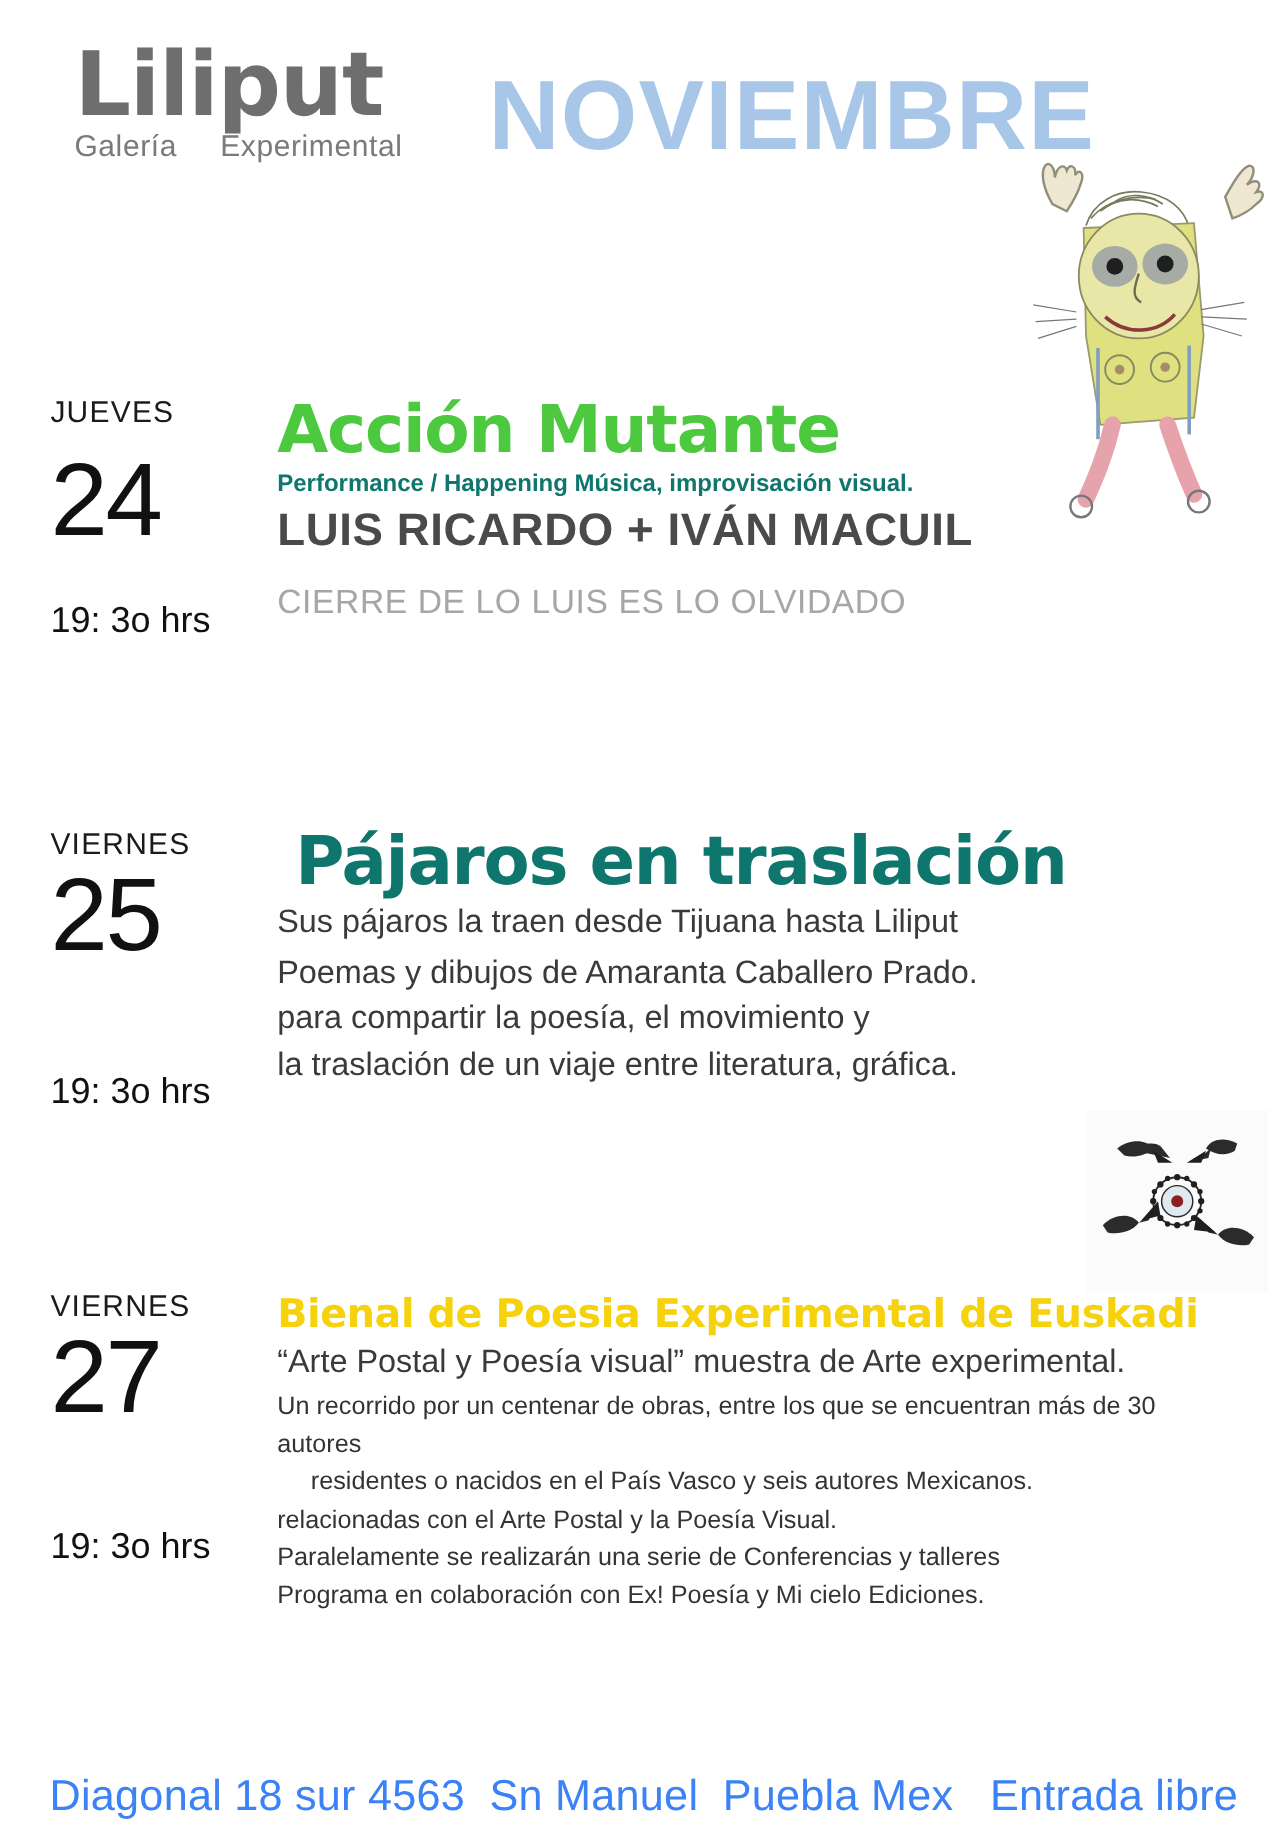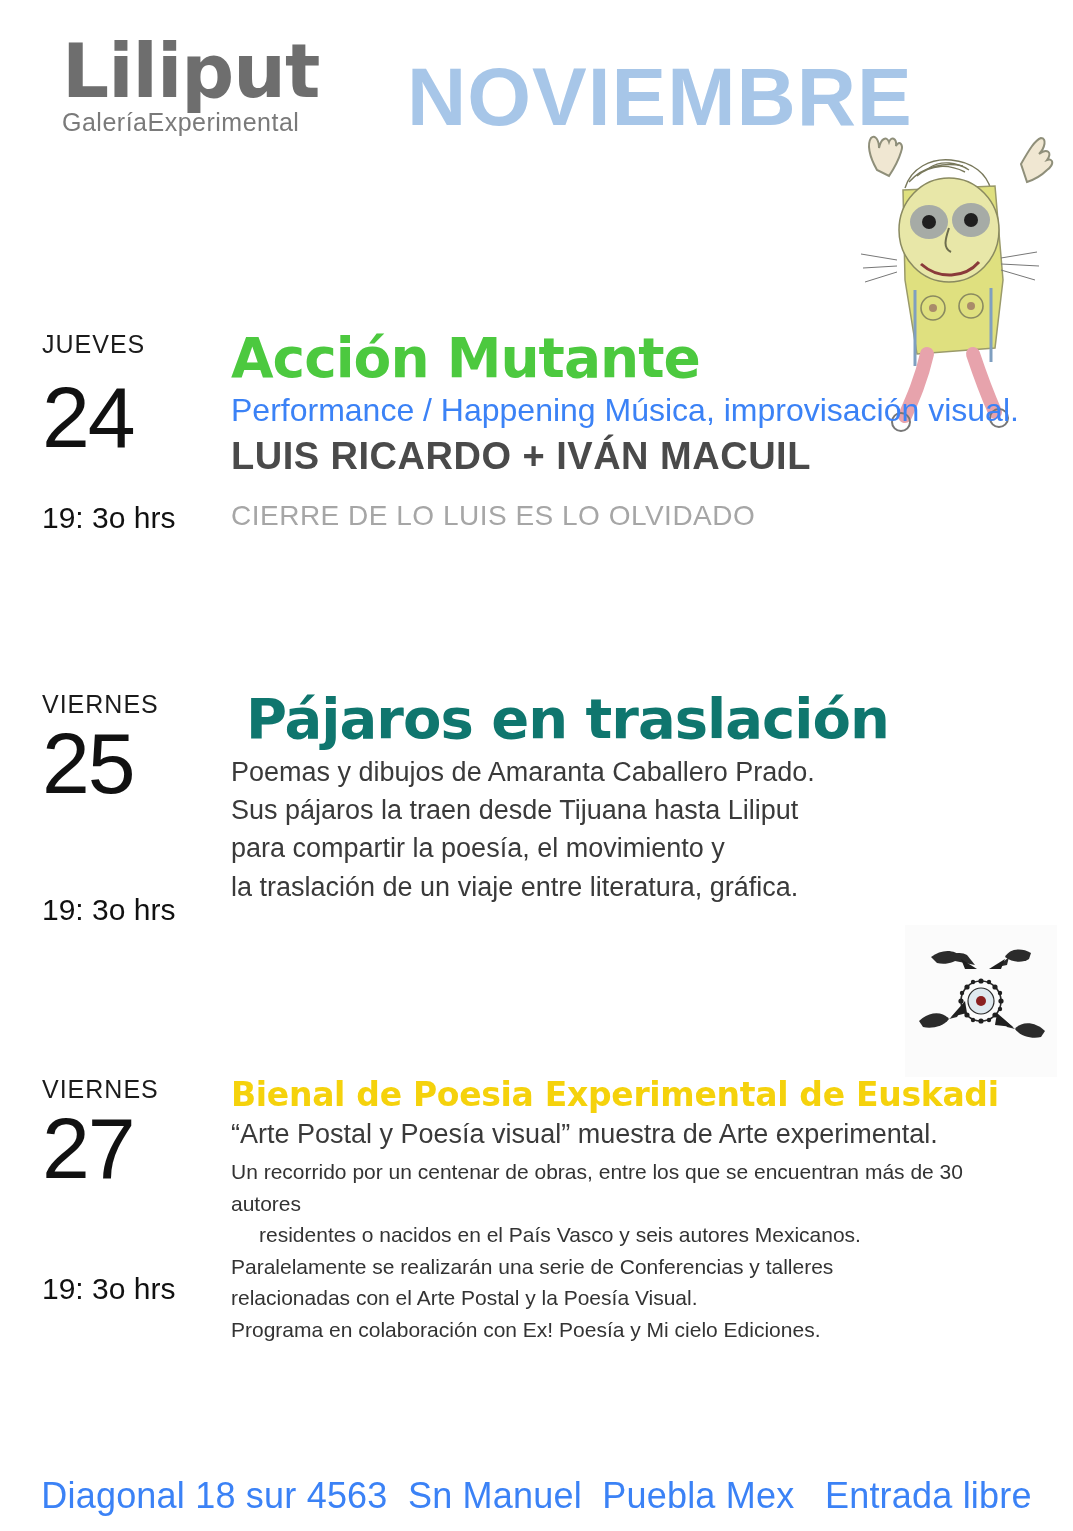--- a/index.html
+++ b/index.html
@@ -37,21 +37,21 @@
     letter-spacing: -1px;
     line-height: 0.95;
   }
   .logo-sub {
     margin-top: 2px;
     font-family: "Liberation Sans", sans-serif;
     font-size: 25px;
     color: #7a7a7a;
     letter-spacing: 0.5px;
   }
-  .logo-sub .sub-a { }
+  .logo-sub .sub-a { margin-right: 36px; }
   .month {
     position: absolute;
     left: 395px;
     top: 20px;
     font-family: "Liberation Sans", sans-serif;
     font-size: 82px;
     font-weight: 700;
     color: #a7c6e8;
     letter-spacing: 1px;
   }
@@ -107,24 +107,25 @@
   .ev1 .daynum { margin-top: 18px; }
   .title-green {
     font-family: "DejaVu Sans", sans-serif;
     font-size: 55px;
     font-weight: 700;
     color: #4cc93f;
     letter-spacing: -1px;
     line-height: 1.05;
   }
   .sub-grey {
-    font-size: 32px;
-    color: #3b82f6;
+    font-size: 20px;
+    color: #0f766e;
     margin-top: 4px;
     font-family: "Liberation Sans", sans-serif;
+    font-weight: bold;
   }
   .names-dark {
     font-size: 38px;
     color: #4a4a4a;
     margin-top: 6px;
     letter-spacing: 0.5px;
     font-family: "Liberation Sans", sans-serif;
     font-weight: bold;
   }
   .closing-grey {
@@ -282,22 +283,22 @@
 </div>
 
 <div class="event ev2">
   <div class="date-col">
     <div class="weekday">VIERNES</div>
     <div class="daynum">25</div>
     <div class="time" style="margin-top:88px;">19: 3o hrs</div>
   </div>
   <div class="body-col">
     <div class="title-red">Pájaros en traslación</div>
+    <div class="para-dark" style="margin-top:0;">Sus pájaros la traen desde Tijuana hasta Liliput</div>
     <div class="para-dark">Poemas y dibujos de Amaranta Caballero Prado.</div>
-    <div class="para-dark" style="margin-top:0;">Sus pájaros la traen desde Tijuana hasta Liliput</div>
     <div class="para-dark" style="margin-top:0;">para compartir la poesía, el movimiento y</div>
     <div class="para-dark" style="margin-top:0;">la traslación de un viaje entre literatura, gráfica.</div>
   </div>
 </div>
 
 <div class="birds">
   <svg width="152" height="152" viewBox="0 0 152 152" xmlns="http://www.w3.org/2000/svg">
     <rect x="0" y="0" width="152" height="152" fill="#fbfbfb"></rect>
 
     <g transform="translate(76,76)">
@@ -354,21 +355,21 @@
   <div class="date-col">
     <div class="weekday">VIERNES</div>
     <div class="daynum">27</div>
     <div class="time" style="margin-top:82px;">19: 3o hrs</div>
   </div>
   <div class="body-col">
     <div class="title-yellow">Bienal de Poesia Experimental de Euskadi</div>
     <div class="sub-quote">“Arte Postal y Poesía visual” muestra de Arte experimental.</div>
     <div class="small-para">Un recorrido por un centenar de obras, entre los que se encuentran más de 30 autores</div>
     <div class="small-para" style="margin-top:0;margin-left:28px;">residentes o nacidos en el País Vasco y seis autores Mexicanos.</div>
+    <div class="small-para" style="margin-top:0;"> relacionadas con el Arte Postal y la Poesía Visual.</div>
     <div class="small-para" style="margin-top:0;">Paralelamente se realizarán una serie de Conferencias y talleres</div>
-    <div class="small-para" style="margin-top:0;"> relacionadas con el Arte Postal y la Poesía Visual.</div>
     <div class="small-para" style="margin-top:0;"> Programa en colaboración con Ex! Poesía y Mi cielo Ediciones.</div>
   </div>
 </div>
 
 <div class="footer">
   <span>Diagonal 18 sur 4563  Sn Manuel  Puebla Mex</span><span>   </span><span>Entrada libre</span>
 </div>
 
 </body></html>

